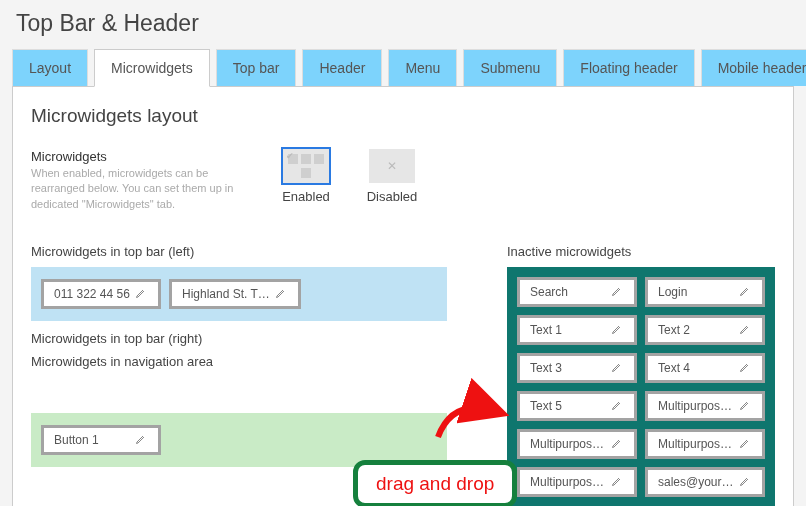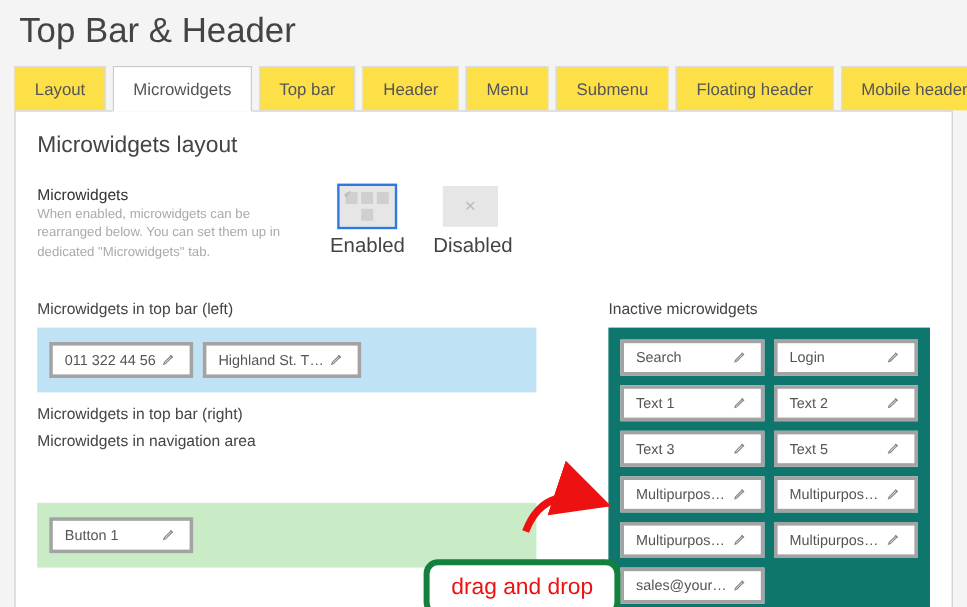--- a/index.html
+++ b/index.html
@@ -1,37 +1,37 @@
 <!DOCTYPE html>
 <html><head>
 <meta charset="utf-8">
 <style>
   * { box-sizing: border-box; margin: 0; padding: 0; }
   html, body { width: 806px; height: 506px; overflow: hidden; }
   body { font-family: "Segoe UI", Arial, sans-serif; font-size: 13px; color: #444; background: #f4f4f4; }
   .page { padding: 0 12px; }
-  .page-title { font-size: 29px; font-weight: 300; color: #444; padding: 10px 4px 12px; }
+  .page-title { font-size: 23px; font-weight: 300; color: #444; padding: 10px 4px 12px; }
   .tabs { display: flex; gap: 6px; }
-  .tab { background: #fde047; border: 1px solid #ddd; border-bottom: none; padding: 10px 16px; font-size: 14px; color: #555; cursor: pointer; white-space: nowrap; }
+  .tab { background: #7dd3fc; border: 1px solid #ddd; border-bottom: none; padding: 10px 16px; font-size: 14px; color: #555; cursor: pointer; white-space: nowrap; }
   .tab.active { background: #fff; border-color: #ccc; border-bottom: 1px solid #fff; margin-bottom: -1px; position: relative; z-index: 2; }
   .panel { background: #fff; border: 1px solid #ccc; padding: 18px 18px 30px; position: relative; }
   .panel-title { font-size: 19px; font-weight: 300; color: #444; margin-bottom: 22px; }
   .opt-row { display: flex; gap: 24px; margin-bottom: 24px; }
   .opt-desc { width: 220px; }
   .opt-desc .lbl { color: #333; font-size: 13px; margin-bottom: 2px; }
   .opt-desc .hint { color: #aaa; font-size: 11px; line-height: 1.4; }
   .opt-choices { display: flex; gap: 24px; }
   .choice { width: 62px; text-align: center; }
   .swatch { width: 46px; height: 34px; margin: 0 auto 6px; background: #e6e6e6; position: relative; display: flex; flex-wrap: wrap; align-items: center; justify-content: center; gap: 3px; padding: 4px; }
   .swatch.sel { outline: 2px solid #2a7ae2; }
   .swatch .ico { width: 10px; height: 10px; background: #cfcfcf; }
   .swatch.sel .ico { background: #cfcfcf; }
   .swatch .chk { position: absolute; top: 2px; left: 3px; font-size: 9px; color: #bbb; }
   .swatch .x { font-size: 12px; color: #bbb; }
-  .choice .cap { font-size: 17px; color: #444; }
+  .choice .cap { font-size: 13px; color: #444; }
   .cols { display: flex; gap: 60px; }
   .left { width: 420px; }
   .right { flex: 1; }
   .grp-label { font-size: 13px; color: #444; margin: 8px 0 8px; }
   .zone { padding: 12px 10px; display: flex; flex-wrap: wrap; gap: 8px; margin-bottom: 10px; }
   .zone.blue { background: #bfe2f4; }
   .zone.green { background: #c9ebc6; margin-top: 44px; }
   .inactive-grid { background: #0f766e; padding: 10px; display: grid; grid-template-columns: 1fr 1fr; gap: 8px; }
   .chip { background: #fff; border: 3px solid #a3a3a3; height: 30px; display: flex; align-items: center; padding: 0 6px 0 10px; font-size: 12px; color: #555; cursor: move; min-width: 120px; }
   .chip .txt { flex: 1; white-space: nowrap; overflow: hidden; text-overflow: ellipsis; }
@@ -152,20 +152,27 @@
                 </svg></span>
             </div>
             <div class="chip">
               <span class="txt">Text 3</span>
               <span class="edit"><svg viewBox="0 0 24 24">
                   <path d="M3 21l3-1 11-11-2-2L4 18l-1 3z"></path>
                   <path d="M14 6l4 4"></path>
                 </svg></span>
             </div>
             <div class="chip">
+              <span class="txt">Text 4</span>
+              <span class="edit"><svg viewBox="0 0 24 24">
+                  <path d="M3 21l3-1 11-11-2-2L4 18l-1 3z"></path>
+                  <path d="M14 6l4 4"></path>
+                </svg></span>
+            </div>
+            <div class="chip">
               <span class="txt">Text 5</span>
               <span class="edit"><svg viewBox="0 0 24 24">
                   <path d="M3 21l3-1 11-11-2-2L4 18l-1 3z"></path>
                   <path d="M14 6l4 4"></path>
                 </svg></span>
             </div>
             <div class="chip">
               <span class="txt">Multipurpose 1</span>
               <span class="edit"><svg viewBox="0 0 24 24">
                   <path d="M3 21l3-1 11-11-2-2L4 18l-1 3z"></path>

